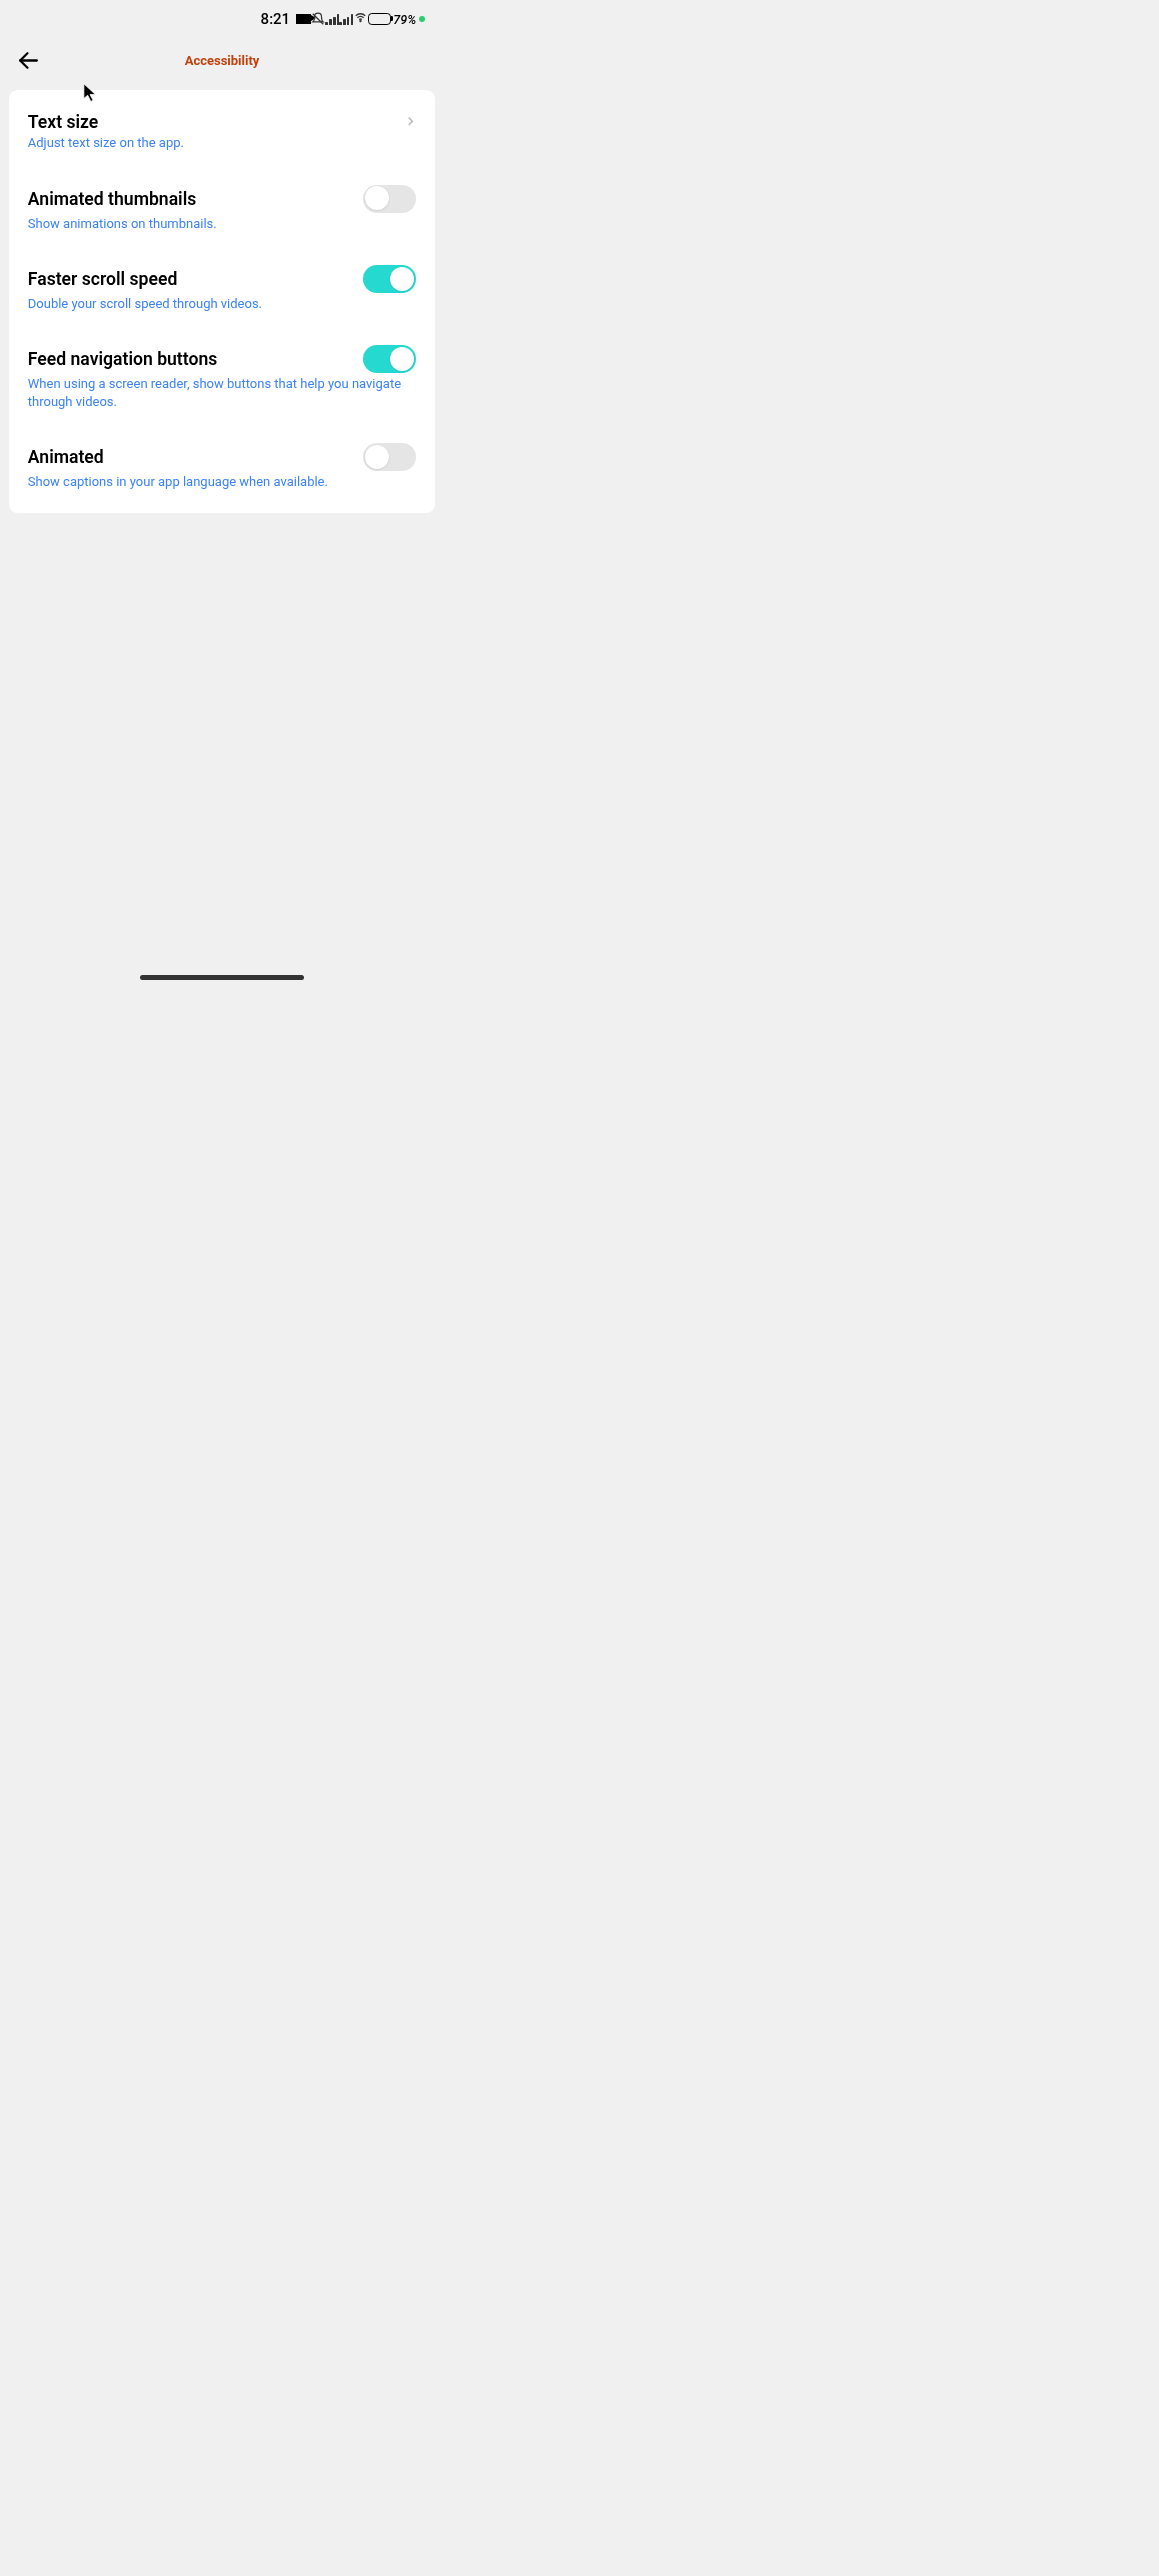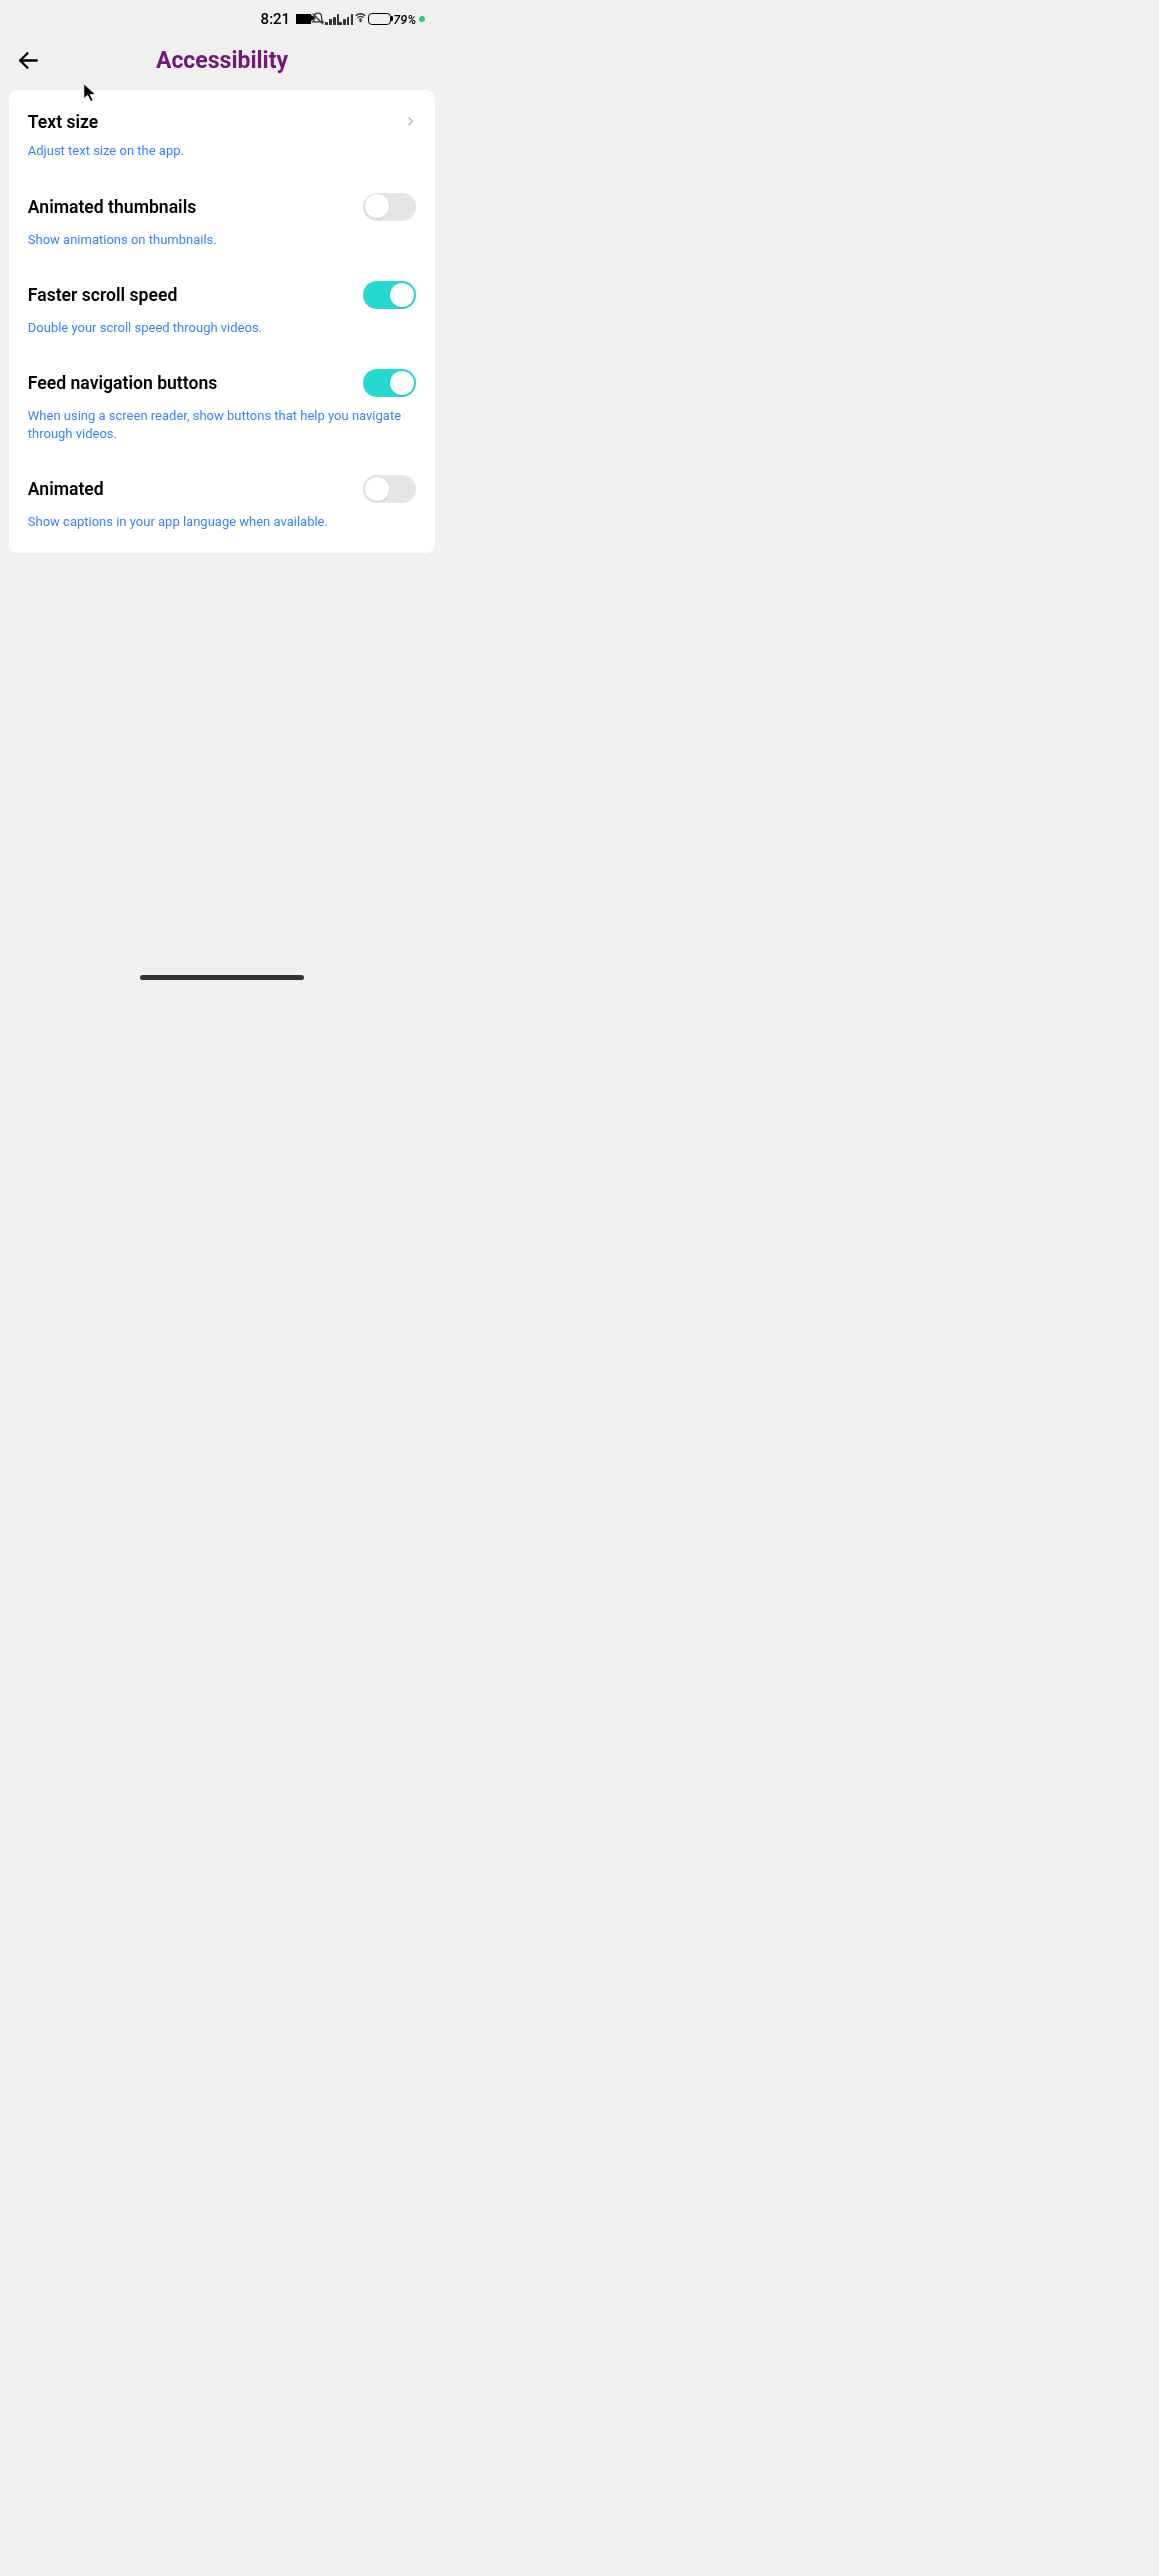--- a/index.html
+++ b/index.html
@@ -127,42 +127,42 @@
     display: flex;
     align-items: center;
     justify-content: center;
     cursor: pointer;
   }
   .back-btn svg { width: 25px; height: 25px; }
   .header-title {
     position: absolute;
     left: 50%;
     transform: translateX(-50%);
-    font-size: 23px;
+    font-size: 13px;
     font-weight: 700;
-    color: #701a75;
+    color: #c2410c;
   }
   .cursor {
     position: absolute;
     top: 83px;
     left: 82px;
     z-index: 100;
   }
   .cursor svg { width: 17.6px; height: 20px; }
   .card {
     background: #fff;
     border-radius: 8.8px;
     margin: 7.5px 8.8px;
     padding: 6.3px 0;
   }
   .setting-row {
     padding: 16.4px 19px;
     display: flex;
     flex-direction: column;
-    gap: 10px;
+    gap: 2px;
     position: relative;
   }
   .setting-header {
     display: flex;
     justify-content: space-between;
     align-items: center;
   }
   .setting-title {
     font-size: 17.6px;
     font-weight: 600;

